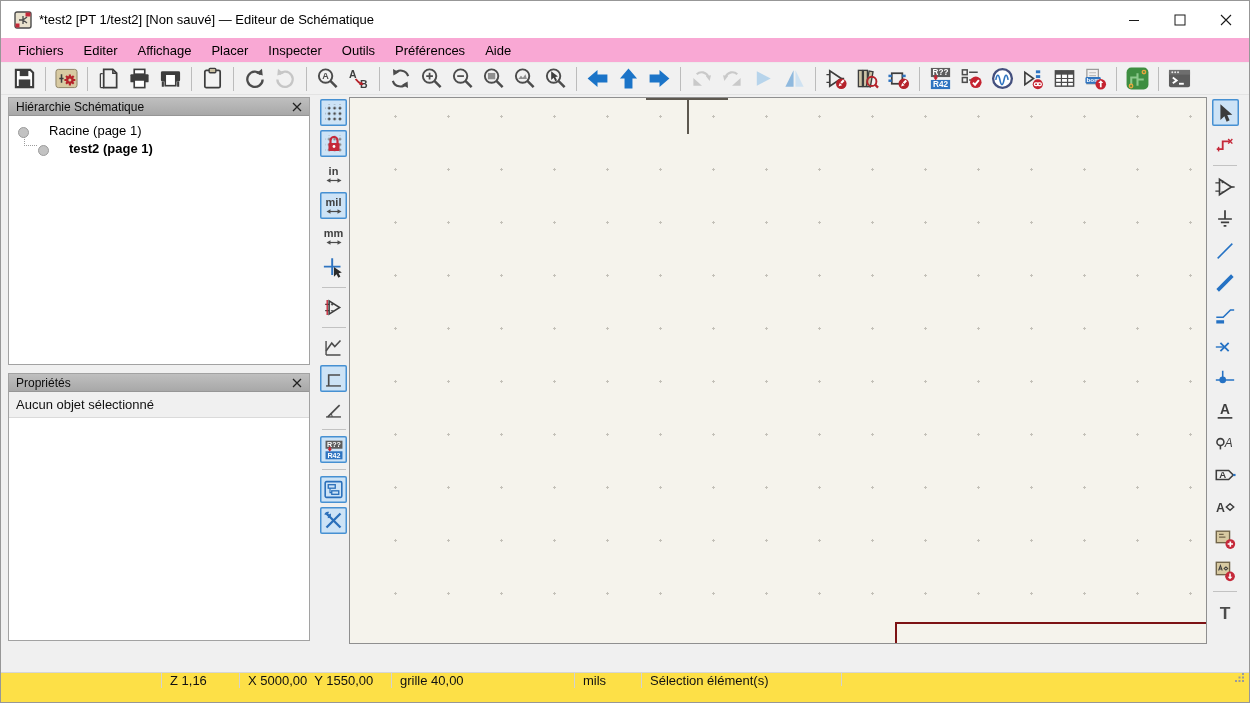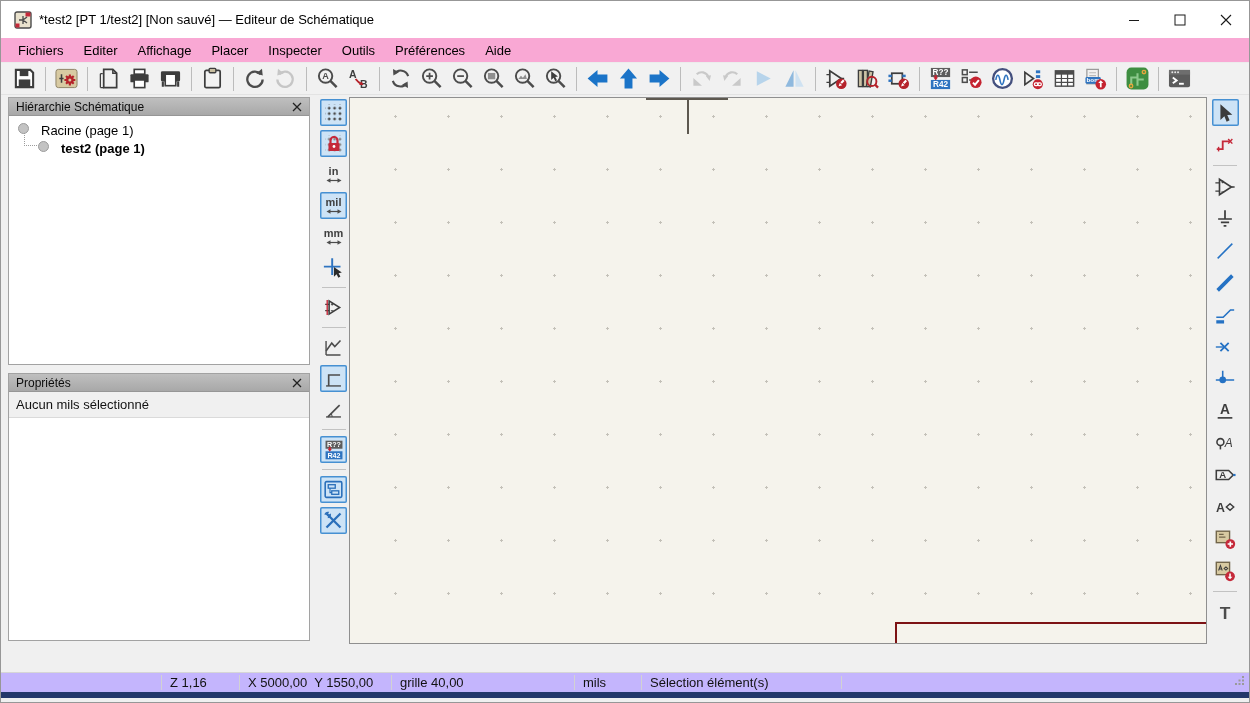--- a/index.html
+++ b/index.html
@@ -21,21 +21,21 @@
   svg text{font-family:"Liberation Sans","DejaVu Sans",sans-serif}
   
   .main{position:relative;height:577px;background:#f0f0f0}
   .panel{position:absolute;width:302px;border:1px solid #a2a2a2;background:#fff}
   .panel-header{height:18px;background:linear-gradient(#bfbfbf,#a8a8a8);display:flex;align-items:center;padding:8px 7px;font-size:12px;color:#0d0d0d;border-bottom:1px solid #969696}
   .panel-close{margin-left:auto;display:flex;align-items:center}
   #hier-panel{left:7px;top:2px;height:268px}
   #prop-panel{left:7px;top:278px;height:268px}
   .prop-msg{height:26px;background:#f0f0f0;border-bottom:1px solid #dadada;display:flex;align-items:center;padding-left:7px;font-size:13px;color:#111}
   .tree{position:relative;height:230px;font-size:13px;color:#000}
-  .trow{position:absolute;display:flex;align-items:flex-start;gap:12px}
+  .trow{position:absolute;display:flex;align-items:flex-end;gap:20px}
   .bullet{width:11px;height:11px;border-radius:50%;background:#c3c3c3;border:1px solid #9c9c9c;flex:0 0 auto}
   .connector{position:absolute;left:15px;top:13px;width:13px;height:17px;border-left:1px dotted #9c9c9c;border-bottom:1px dotted #9c9c9c}
   
   .vtb{position:absolute;display:flex;flex-direction:column;align-items:center}
   #ltb{left:317px;top:4px;width:31px;gap:4px}
   #rtb{left:1207px;top:4px;width:34px;gap:5px}
   .vbtn{width:27px;height:27px;display:flex;align-items:center;justify-content:center;border-radius:2px;position:relative;flex:0 0 auto}
   .vbtn.sel{background:#cde3f6;box-shadow:inset 0 0 0 1.5px #4690d2}
   .vsep{width:24px;height:1px;background:#c2c2c2;margin:2px 0;flex:0 0 auto}
   .unit{display:flex;flex-direction:column;align-items:center;line-height:1}
@@ -43,21 +43,21 @@
   .griddots{width:18px;height:18px;background-image:radial-gradient(circle,#4c4c4c 1.3px,transparent 1.5px);background-size:5.4px 5.4px;background-position:1.5px 1.5px}
   .griddots.light{background-image:radial-gradient(circle,#8a8a8a 1.3px,transparent 1.5px)}
   .stack{position:relative;width:22px;height:22px;display:flex;align-items:center;justify-content:center}
   
   .canvas{position:absolute;left:348px;top:2px;width:858px;height:547px;background:#f5f3ec;border:1px solid #8f8f8f;overflow:hidden;background-image:radial-gradient(circle,rgba(105,99,88,.35) 1px,transparent 1.35px);background-size:53px 53px;background-position:19px 45px}
   .xhair-v{position:absolute;left:337px;top:0;width:2px;height:36px;background:#5d584f}
   .xhair-h{position:absolute;left:296px;top:0;width:82px;height:2px;background:#5d584f}
   .sheet-h{position:absolute;left:545px;top:524px;width:311px;height:2px;background:#7c1214}
   .sheet-v{position:absolute;left:545px;top:524px;width:2px;height:23px;background:#7c1214}
   
-  .statusbar{height:20px;background:#c4b5fd;border-top:1px solid #d6d6d6;display:flex;align-items:center;font-size:13px;color:#111}
+  .statusbar{height:31px;background:#fde047;border-top:1px solid #d6d6d6;display:flex;align-items:flex-start;font-size:13px;color:#111}
   .scell{display:flex;align-items:center;padding-left:8px;border-left:1px solid #d2d2d2;white-space:pre;flex:0 0 auto}
   .scell:first-child{border-left:none}
   .sgrip{margin-left:auto;align-self:flex-end;padding:0 4px 3px 0}
   .taskbar{height:6px;background:#24386b}
 </style>
 </head>
 <body>
 
 <div class="window">
 
@@ -407,21 +407,21 @@
 
     <div class="panel" id="prop-panel">
       <div class="panel-header">
         <span>Propriétés</span>
         <span class="panel-close">
             <svg class="ic" width="10" height="10" viewBox="0 0 10 10">
               <path d="M1 1l8 8M9 1L1 9" stroke="#222" stroke-width="1.3"></path>
             </svg>
           </span>
       </div>
-      <div class="prop-msg">Aucun mils sélectionné</div>
+      <div class="prop-msg">Aucun objet sélectionné</div>
     </div>
 
     <div class="vtb" id="ltb">
       <div class="vbtn sel">
           <span class="griddots"></span>
         </div>
       <div class="vbtn sel">
           <span class="stack">
             <span class="griddots light" style="position:absolute;left:2px;top:2px"></span>
             <svg class="ic" width="16" height="16" viewBox="0 0 16 16" style="position:absolute;left:3px;top:3px">

